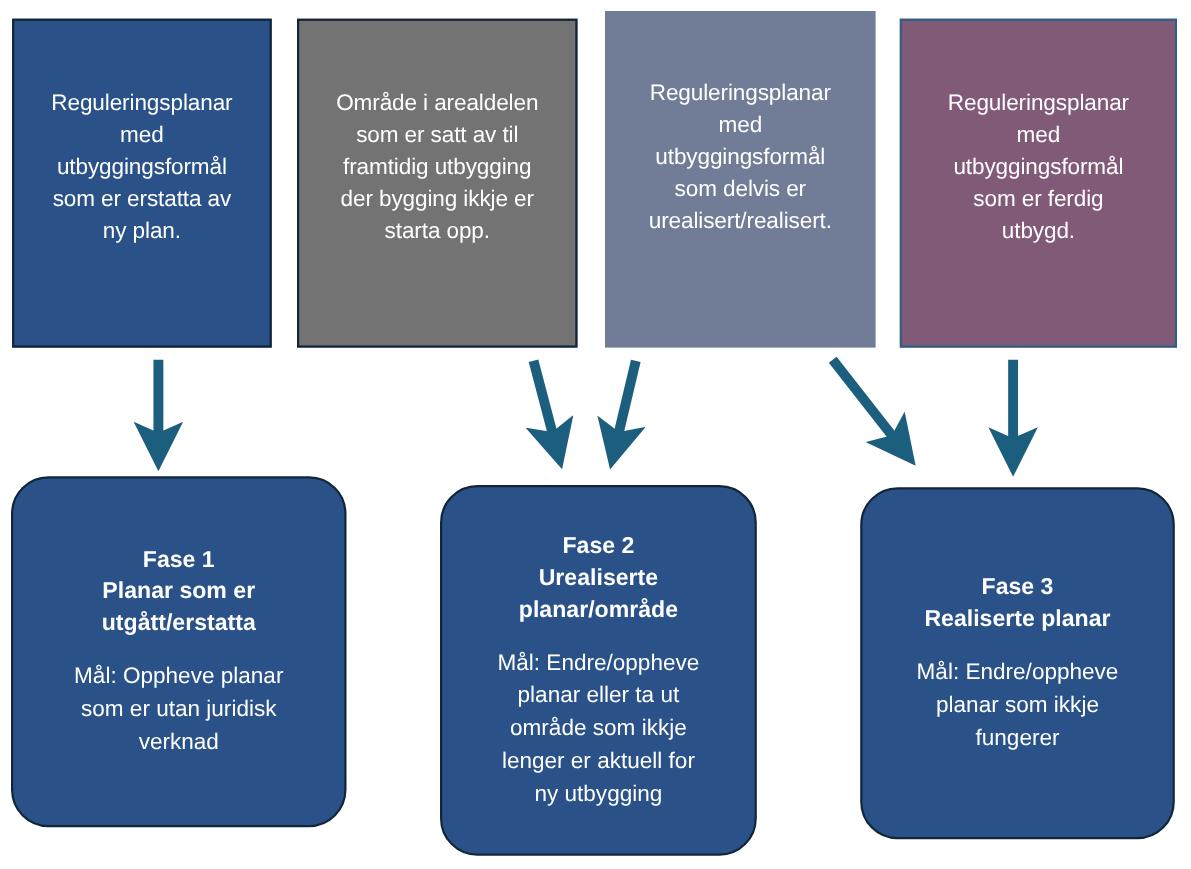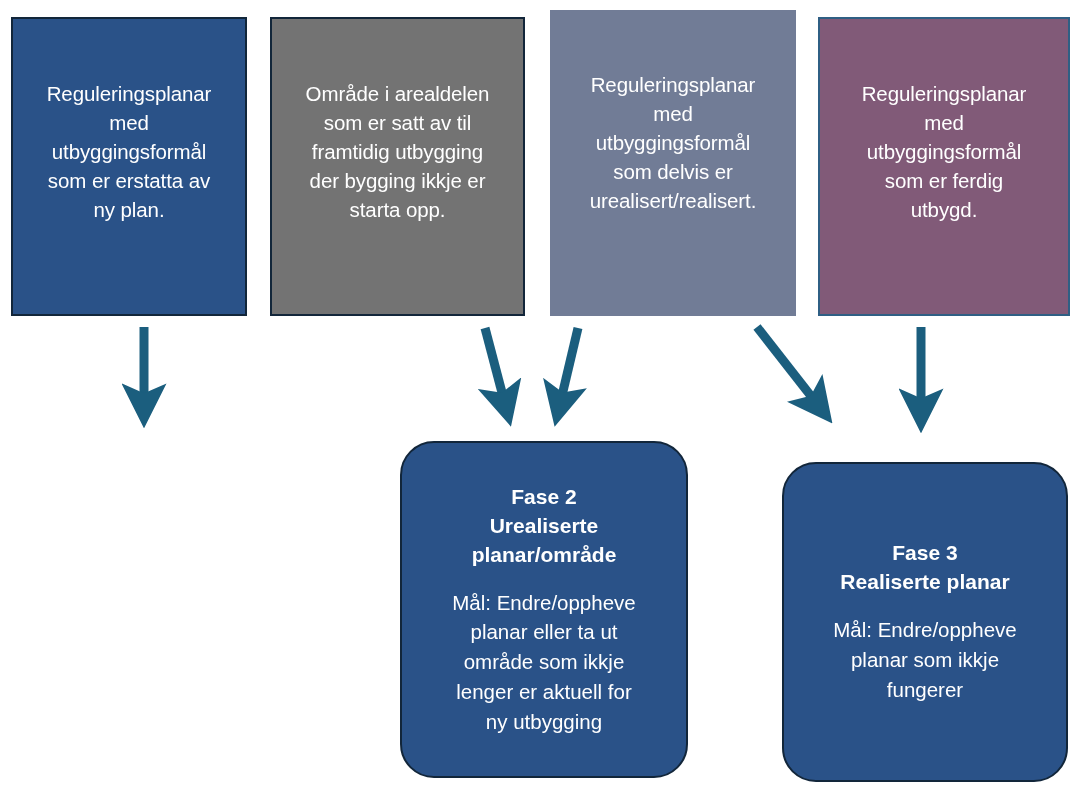--- a/index.html
+++ b/index.html
@@ -134,33 +134,41 @@
 
     <g>
       <line x1="757" y1="327" x2="818" y2="405" stroke="#1B5E7E" stroke-width="9" marker-end="url(#ah)"></line>
     </g>
 
     <g>
       <line x1="921" y1="327" x2="921" y2="410" stroke="#1B5E7E" stroke-width="9" marker-end="url(#ah)"></line>
     </g>
   </svg>
 
+  <div class="phase-box" style="left:10px; top:433px; width:305px; height:319px;">
+    <div class="phase-title">Fase 1
+Planar som er
+utgått/erstatta</div>
+    <div class="phase-goal">Mål: Oppheve planar
+som er utan juridisk
+verknad</div>
+  </div>
 
   <div class="phase-box" style="left:400px; top:441px; width:288px; height:337px;">
     <div class="phase-title">Fase 2
 Urealiserte
 planar/område</div>
     <div class="phase-goal">Mål: Endre/oppheve
 planar eller ta ut
 område som ikkje
 lenger er aktuell for
 ny utbygging</div>
   </div>
 
-  <div class="phase-box" style="left:782px; top:443px; width:286px; height:320px;margin-top:19px;">
+  <div class="phase-box" style="left:782px; top:443px; width:286px; height:320px;">
     <div class="phase-title">Fase 3
 Realiserte planar</div>
     <div class="phase-goal">Mål: Endre/oppheve
 planar som ikkje
 fungerer</div>
   </div>
 
 </div>
 
 </body></html>

